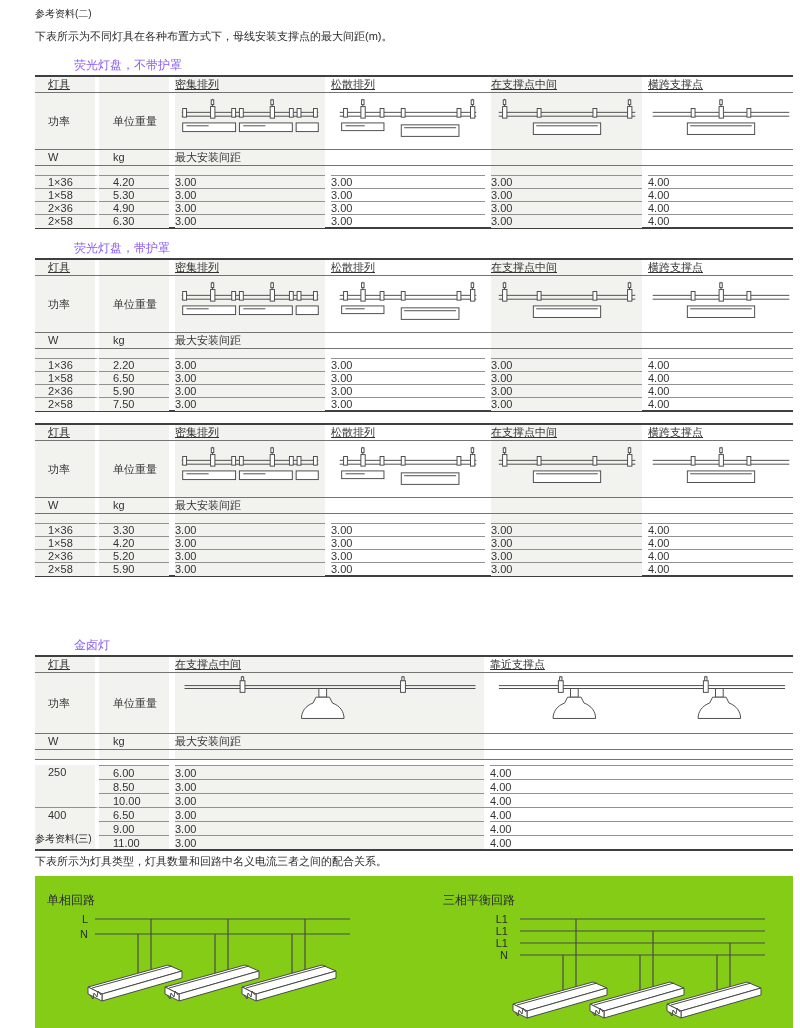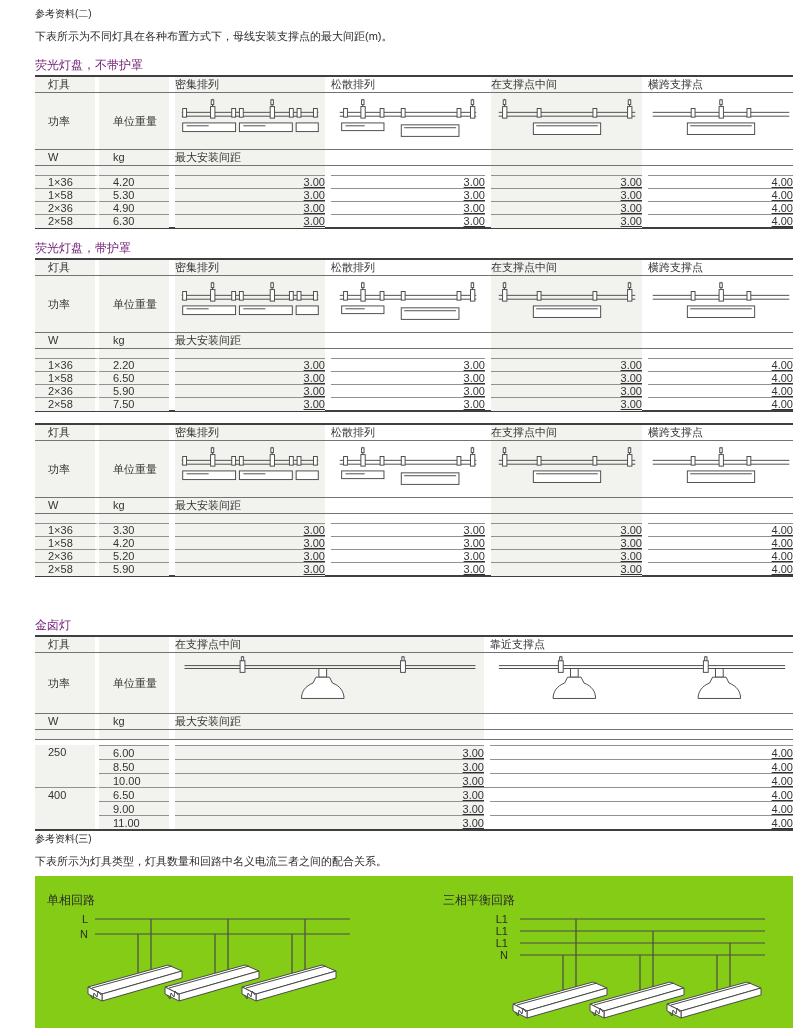--- a/index.html
+++ b/index.html
@@ -1,45 +1,45 @@
 <!DOCTYPE html>
 <html><head>
 <meta charset="utf-8">
 <style>
   html,body{margin:0;padding:0;}
   body{width:800px;height:1028px;position:relative;overflow:hidden;background:#fff;
        font-family:"Liberation Sans",sans-serif;color:#333;}
   .abs{position:absolute;}
   .h1{font-size:10px;color:#2b2b2b;}
   .h2{font-size:11px;color:#2b2b2b;}
-  .sec-title{font-size:12px;color:#701a75;height:15px;margin-bottom:3px;}
+  .sec-title{font-size:12px;color:#8b5cf6;height:15px;margin-bottom:3px;margin-left:39px;}
   .tbl{width:758px;}
   .thick{height:2px;background:#3f3f3f;}
   .rule{height:1px;background:#737373;}
   .grow{display:grid;grid-template-columns:64px 70px 6px 150px 6px 154px 6px 151px 6px 145px;}
   .grow.m{grid-template-columns:64px 70px 6px 309px 6px 303px;}
   .sh{background:#f2f2ef;}
   .cw{border-right:4px solid #fff;}
   .cell{font-size:11px;overflow:visible;white-space:nowrap;}
-  .hdr .cell{line-height:15px;}
+  .hdr .cell{line-height:15px;text-decoration:underline;}
   .hdr{height:15px;}
   .pl{padding-left:13px;}
   .pl2{padding-left:14px;}
   .diag{height:56px;}
   .diag.md{height:60px;}
   .dcell{display:flex;align-items:center;justify-content:center;}
   .vlab{display:flex;align-items:center;}
   .units{height:15px;}
   .units .cell{line-height:15px;}
   .spacer{height:9px;}
   .spacer5{height:5px;}
   .drow{height:13px;}
   .drow .cell{line-height:13px;}
   .r{border-top:1px solid #919191;}
-  .val{text-align:right;text-decoration:underline;}
+  .val{text-align:left;}
   .ft-block{margin-bottom:11px;}
   .ggrid{display:grid;grid-template-columns:64px 70px 6px 309px 6px 303px;grid-auto-rows:14px;}
   .ggrid .cell{line-height:14px;}
   .gp0{grid-row:1 / span 3;}
   svg{display:block;}
   .panel{left:35px;top:876px;width:758px;height:152px;background:#84cc16;}
   .circ-title{position:absolute;font-size:12px;color:#2b2b2b;}
   .lbl{position:absolute;font-size:11px;color:#2b2b2b;text-align:right;}
 </style>
 </head>
@@ -586,21 +586,21 @@
         <div class="cell r sh val">3.00</div>
         <div class="gap"></div>
         <div class="cell r val">4.00</div>
       </div>
 
       <div class="thick"></div>
     </div>
   </div>
 </div>
 
-<div class="abs" style="left:35px;top:617px;">
+<div class="abs" style="left:35px;top:637px;">
   <div class="sec-title">金卤灯</div>
   <div class="tbl">
     <div class="thick"></div>
 
     <div class="grow m hdr">
       <div class="cell sh cw pl">灯具</div>
       <div class="cell sh"></div>
       <div class="gap"></div>
       <div class="cell sh">在支撑点中间</div>
       <div class="gap"></div>

